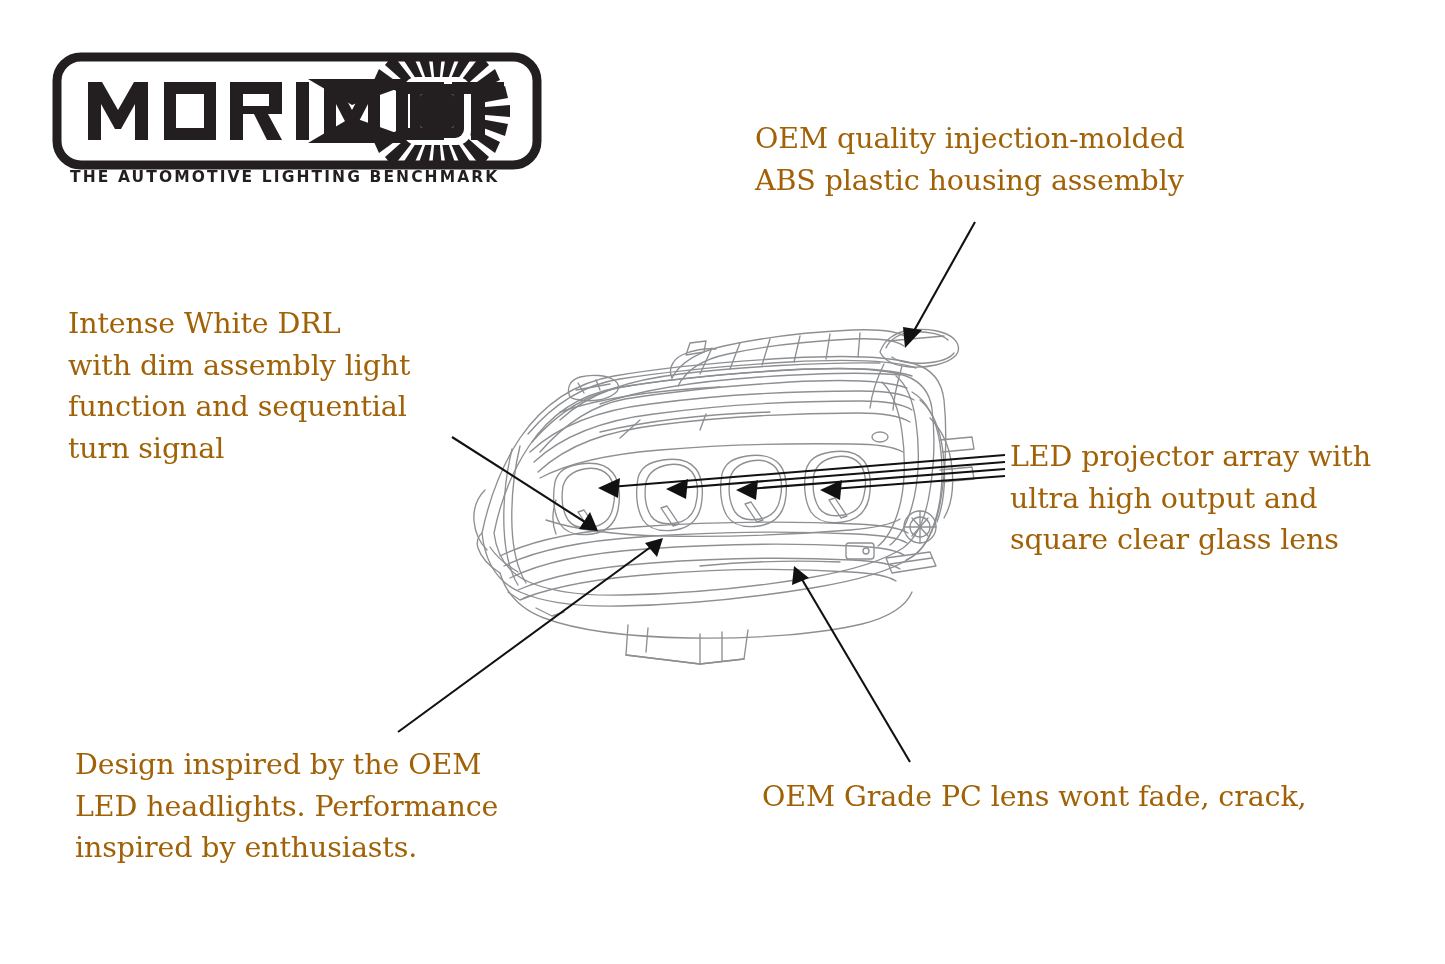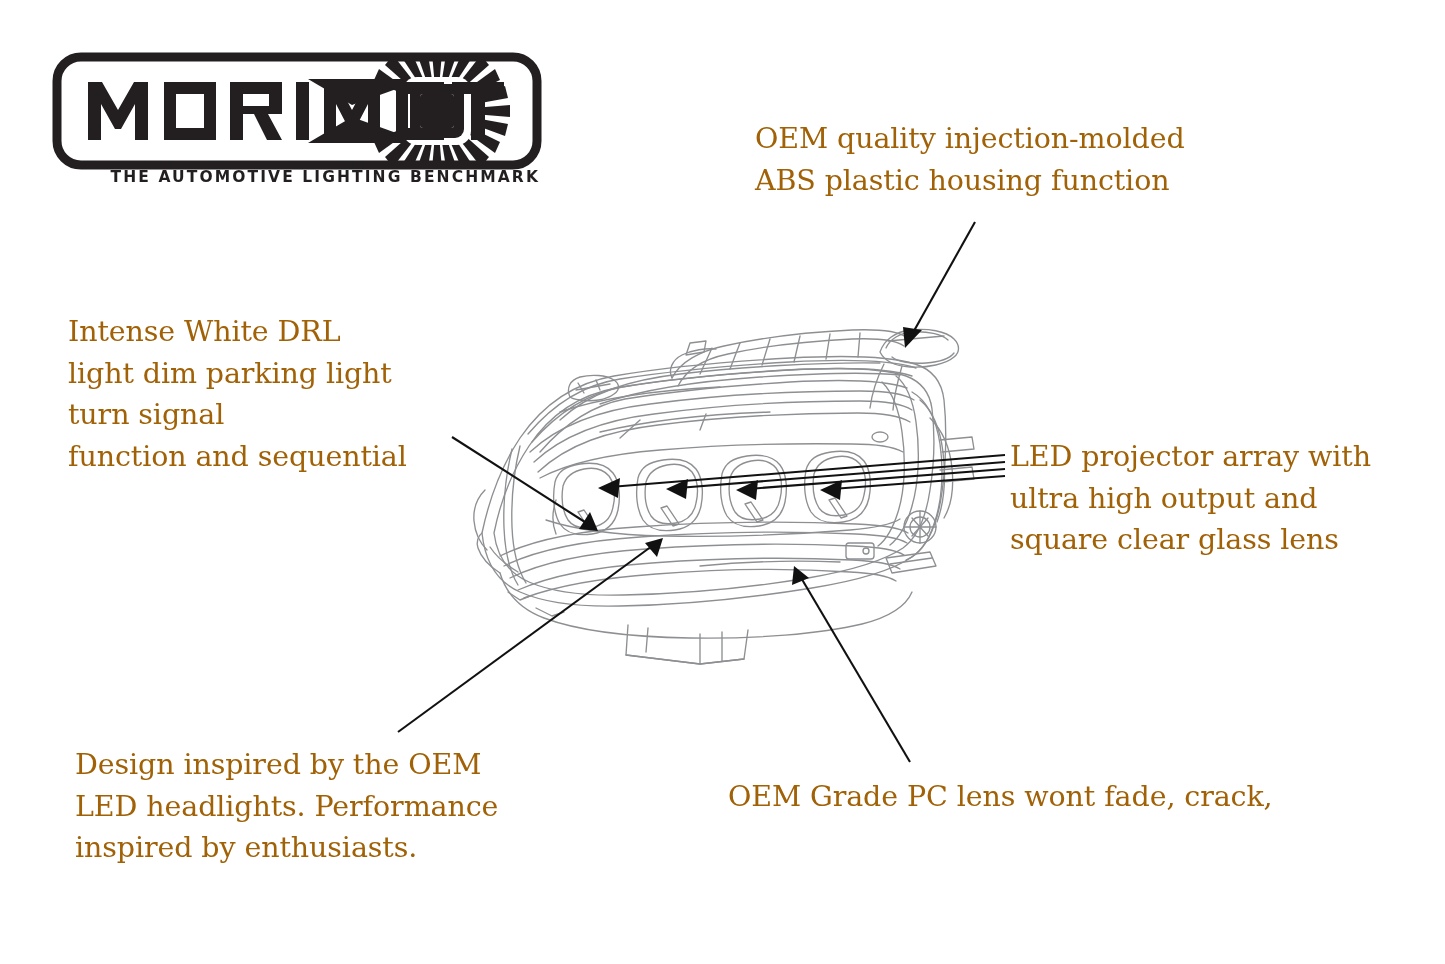--- a/index.html
+++ b/index.html
@@ -24,21 +24,21 @@
     top: 52px;
     width: 490px;
     height: 140px;
   }
   #logo-svg { display: block; }
   #logo-tagline {
     position: absolute;
     left: 18px;
     top: 116px;
     width: 470px;
-    text-align: right;
+    text-align: left;
     font-family: "DejaVu Sans", "Liberation Sans", sans-serif;
     font-size: 15.5px;
     font-weight: 700;
     letter-spacing: 2.1px;
     color: #231f20;
     white-space: nowrap;
   }
 
   
   .callout {
@@ -46,24 +46,24 @@
     color: #a16207;
     font-family: "DejaVu Serif", "Liberation Serif", serif;
     font-size: 28.5px;
     line-height: 1.46;
     letter-spacing: -0.1px;
     white-space: nowrap;
   }
   .callout .line { display: block; }
 
   #callout-housing   { left: 755px; top: 118px; }
-  #callout-drl       { left: 68px;  top: 303px; margin-top: 8px; }
+  #callout-drl       { left: 68px;  top: 303px; }
   #callout-projector { left: 1010px; top: 436px; }
   #callout-design    { left: 75px;  top: 744px; }
-  #callout-pc-lens   { left: 728px; top: 776px; }
+  #callout-pc-lens   { left: 762px; top: 776px; }
 
   
   #artwork {
     position: absolute;
     left: 0;
     top: 0;
     width: 1445px;
     height: 964px;
     pointer-events: none;
   }
@@ -342,28 +342,28 @@
 
       <g>
         <line x1="910" y1="762" x2="800" y2="576"></line>
         <polygon points="794,566 792,585 809,578" stroke="none"></polygon>
       </g>
     </g>
   </svg>
 
   <div class="callout" id="callout-housing">
     <span class="line">OEM quality injection-molded</span>
-    <span class="line">ABS plastic housing function</span>
+    <span class="line">ABS plastic housing assembly</span>
   </div>
 
   <div class="callout" id="callout-drl">
     <span class="line">Intense White DRL</span>
-    <span class="line">light dim parking light</span>
+    <span class="line">with dim assembly light</span>
+    <span class="line">function and sequential</span>
     <span class="line">turn signal</span>
-    <span class="line">function and sequential</span>
   </div>
 
   <div class="callout" id="callout-design">
     <span class="line">Design inspired by the OEM</span>
     <span class="line">LED headlights. Performance</span>
     <span class="line">inspired by enthusiasts.</span>
   </div>
 
   <div class="callout" id="callout-projector">
     <span class="line">LED projector array with</span>

